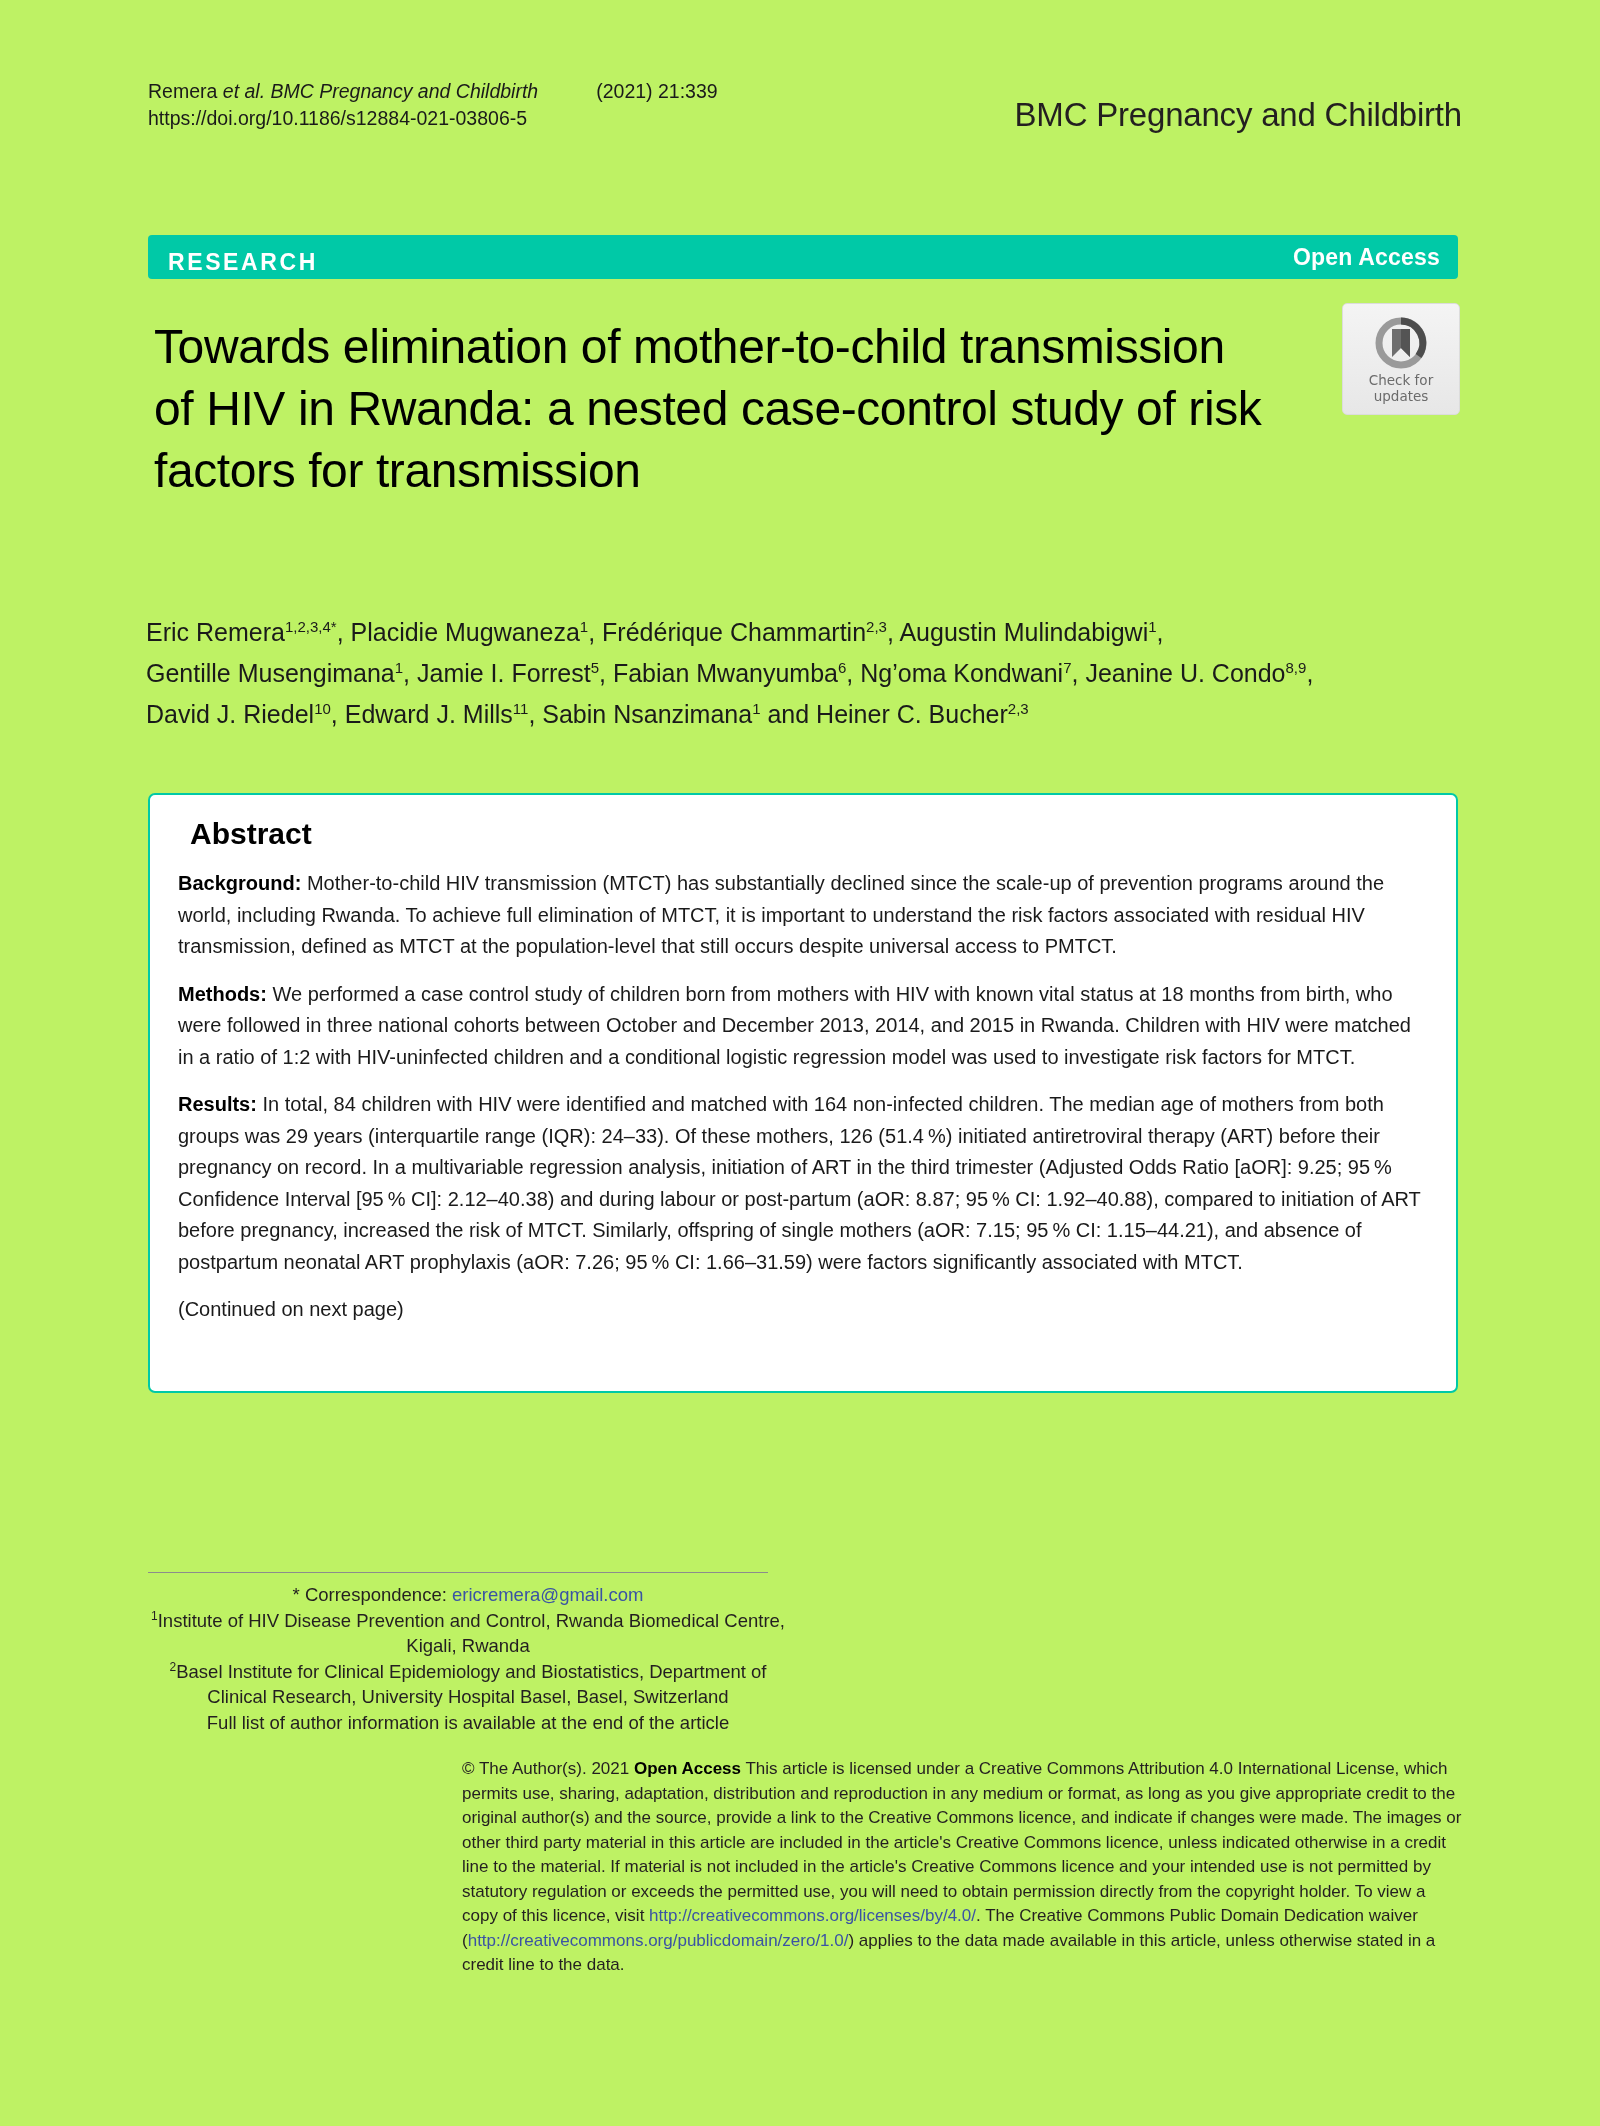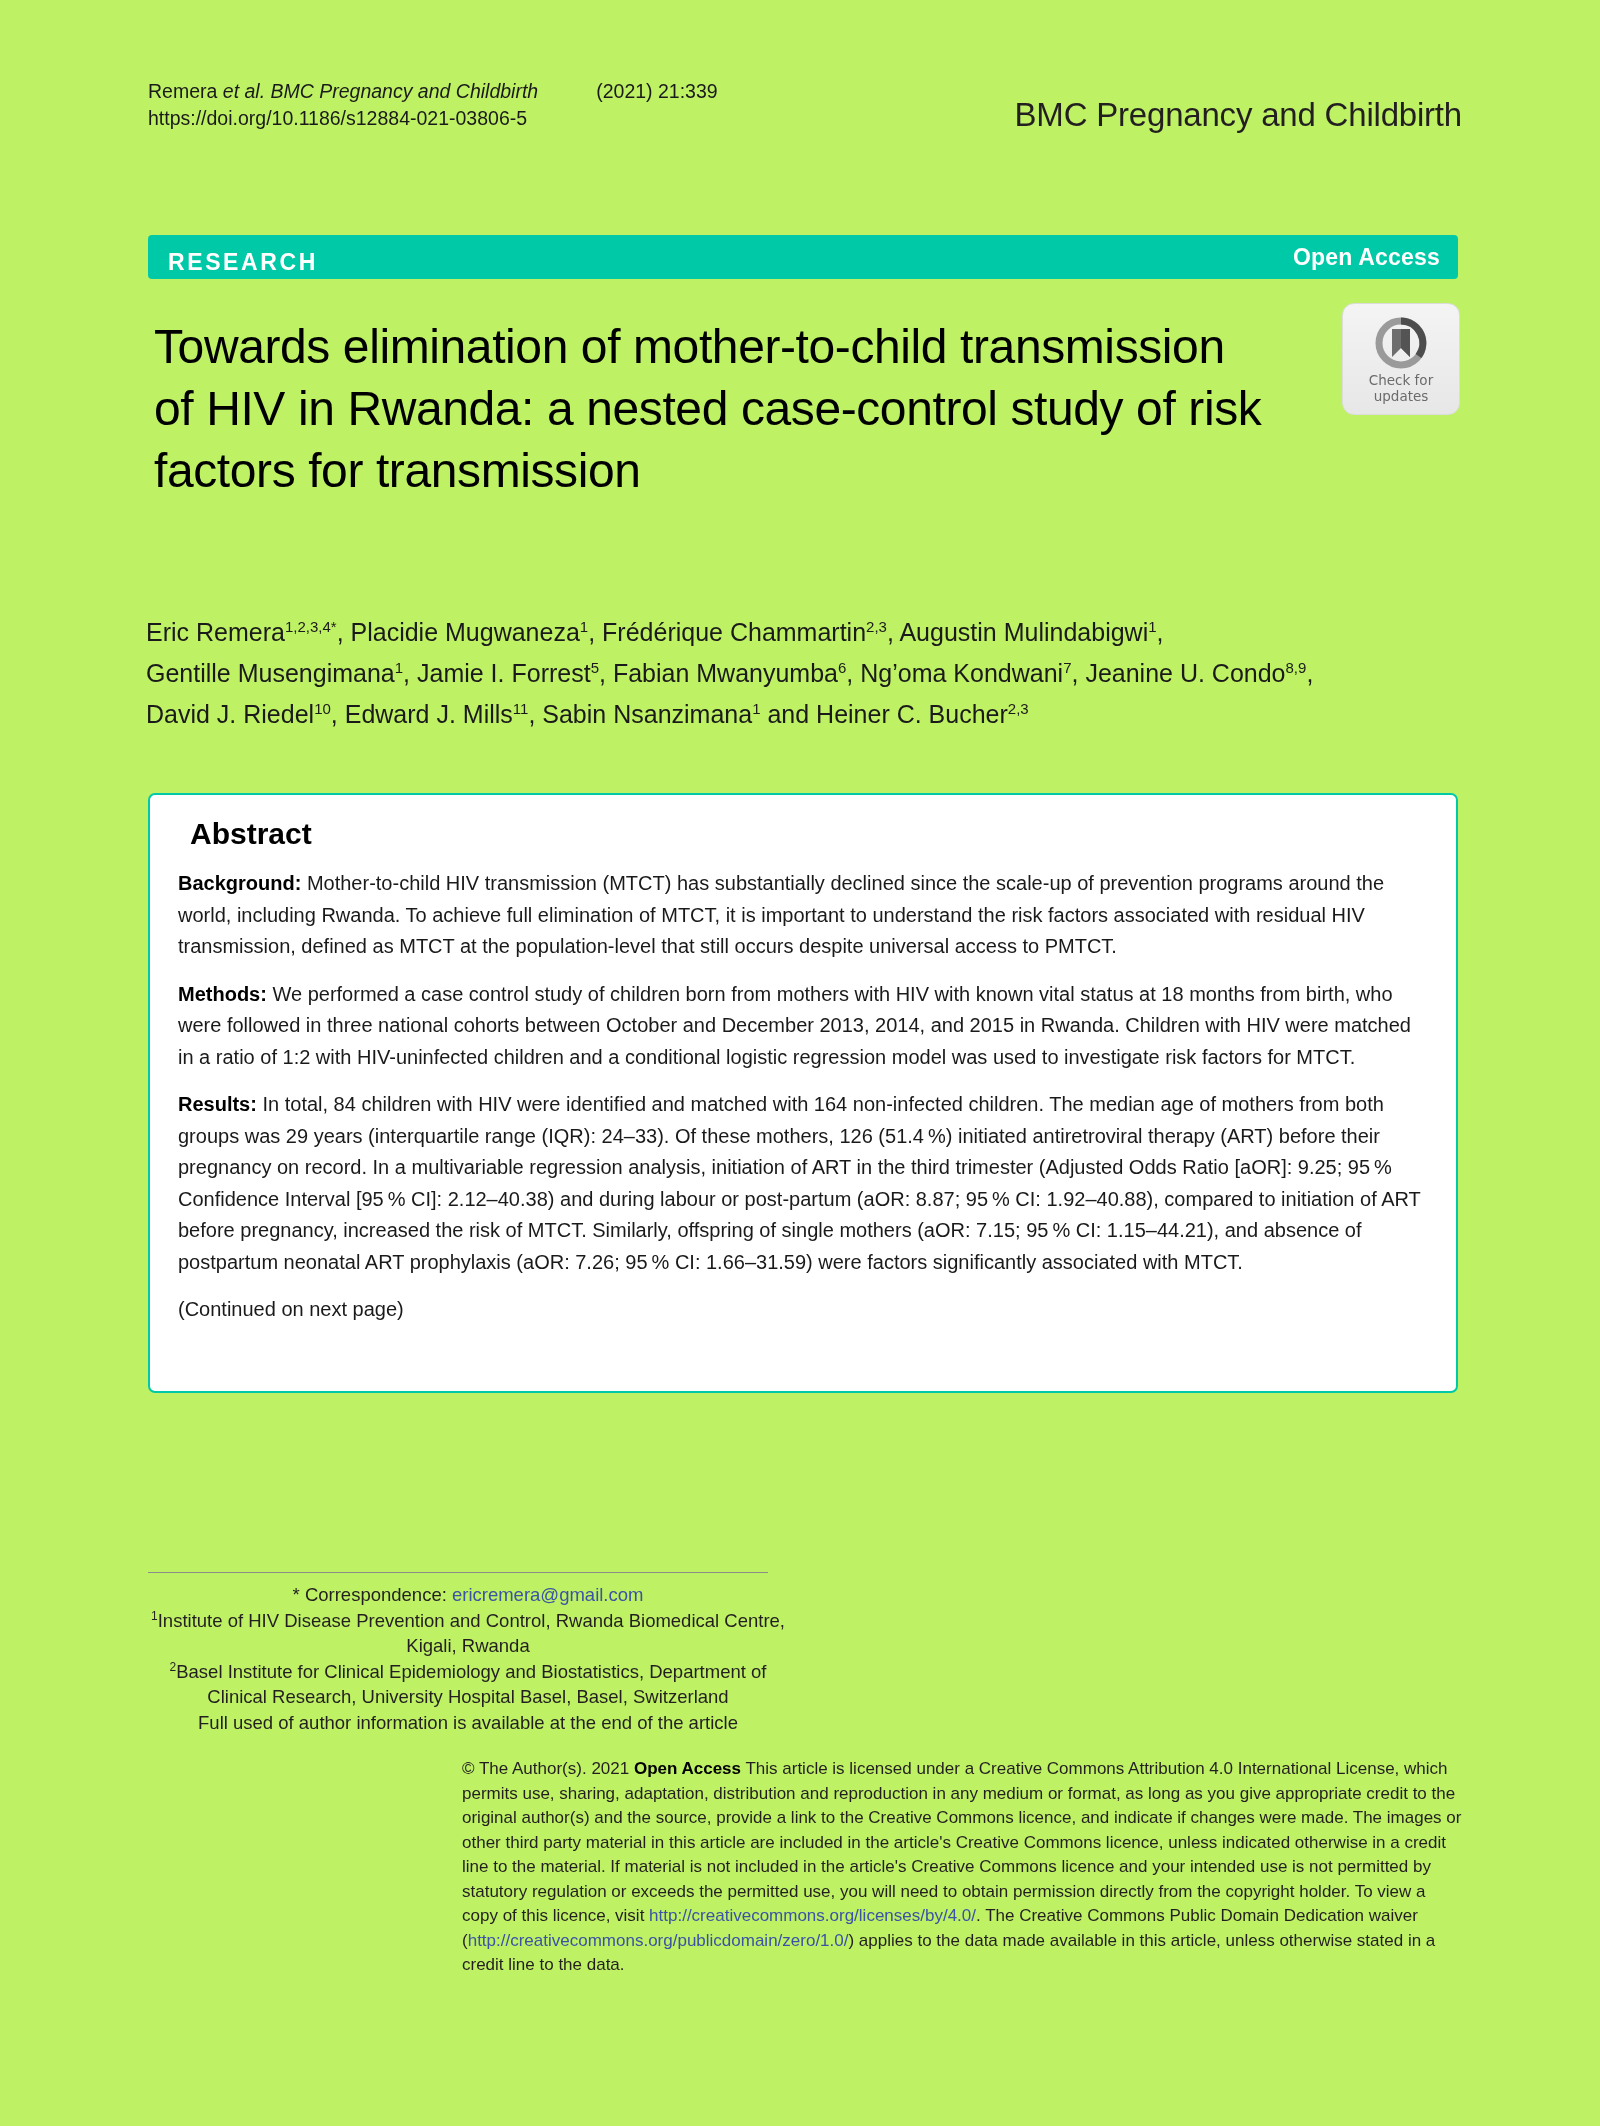--- a/index.html
+++ b/index.html
@@ -96,21 +96,21 @@
 
   
   .crossmark {
     position: absolute;
     right: 140px;
     top: 303px;
     width: 118px;
     height: 112px;
     background: linear-gradient(180deg,#f4f4f4 0%, #e7e7e7 100%);
     border: 1px solid #dcdcdc;
-    border-radius: 12px;
+    border-radius: 5px;
     text-align: center;
   }
   .crossmark-ring {
     margin: 11px auto 2px;
     width: 56px; height: 56px;
     position: relative;
   }
   .crossmark-label {
     font-size: 13.5px;
     line-height: 15.5px;
@@ -291,21 +291,21 @@
 
   <div class="foot-rule"></div>
 
   <div class="corresp">
     <div>
       <span>* Correspondence:</span>
       <a class="link" href="#">ericremera@gmail.com</a>
     </div>
     <div><sup>1</sup><span>Institute of HIV Disease Prevention and Control, Rwanda Biomedical Centre, Kigali, Rwanda</span></div>
     <div><sup>2</sup><span>Basel Institute for Clinical Epidemiology and Biostatistics, Department of Clinical Research, University Hospital Basel, Basel, Switzerland</span></div>
-    <div>Full used of author information is available at the end of the article</div>
+    <div>Full list of author information is available at the end of the article</div>
   </div>
 
 
   <div class="copyright">
     <span>© The Author(s). 2021 </span><b>Open Access</b><span> This article is licensed under a Creative Commons Attribution 4.0 International License, which permits use, sharing, adaptation, distribution and reproduction in any medium or format, as long as you give appropriate credit to the original author(s) and the source, provide a link to the Creative Commons licence, and indicate if changes were made. The images or other third party material in this article are included in the article's Creative Commons licence, unless indicated otherwise in a credit line to the material. If material is not included in the article's Creative Commons licence and your intended use is not permitted by statutory regulation or exceeds the permitted use, you will need to obtain permission directly from the copyright holder. To view a copy of this licence, visit </span><a class="link" href="#">http://creativecommons.org/licenses/by/4.0/</a><span>. The Creative Commons Public Domain Dedication waiver (</span><a class="link" href="#">http://creativecommons.org/publicdomain/zero/1.0/</a><span>) applies to the data made available in this article, unless otherwise stated in a credit line to the data.</span>
   </div>
 
 </div>
 
 </body></html>

